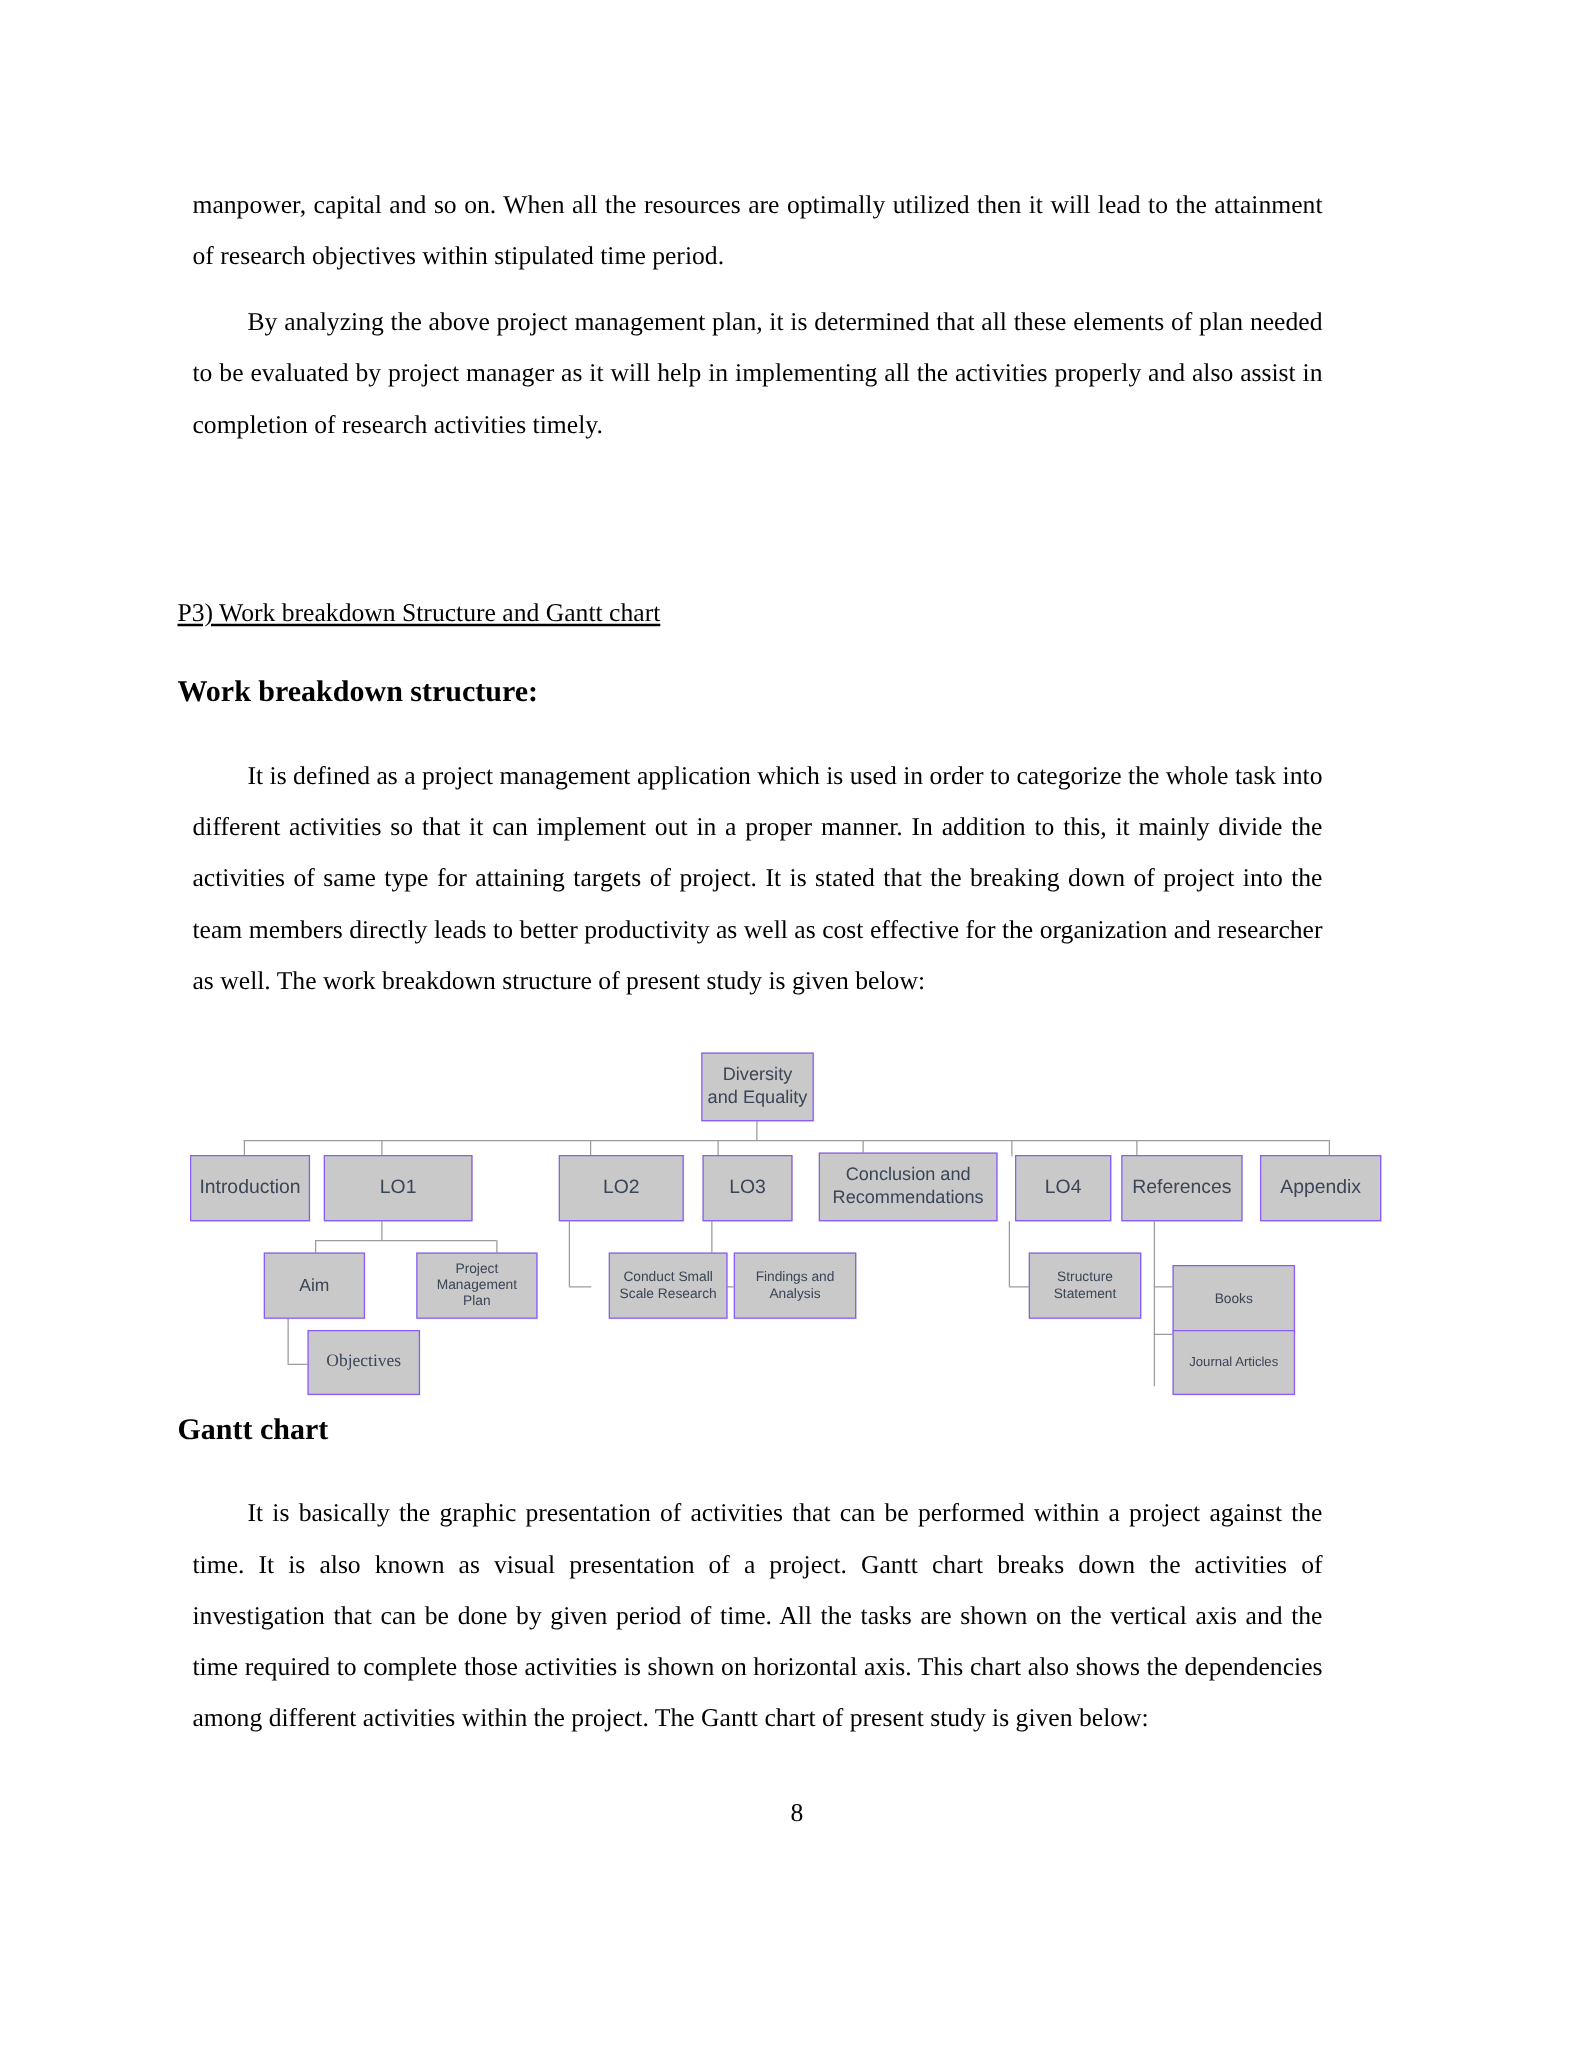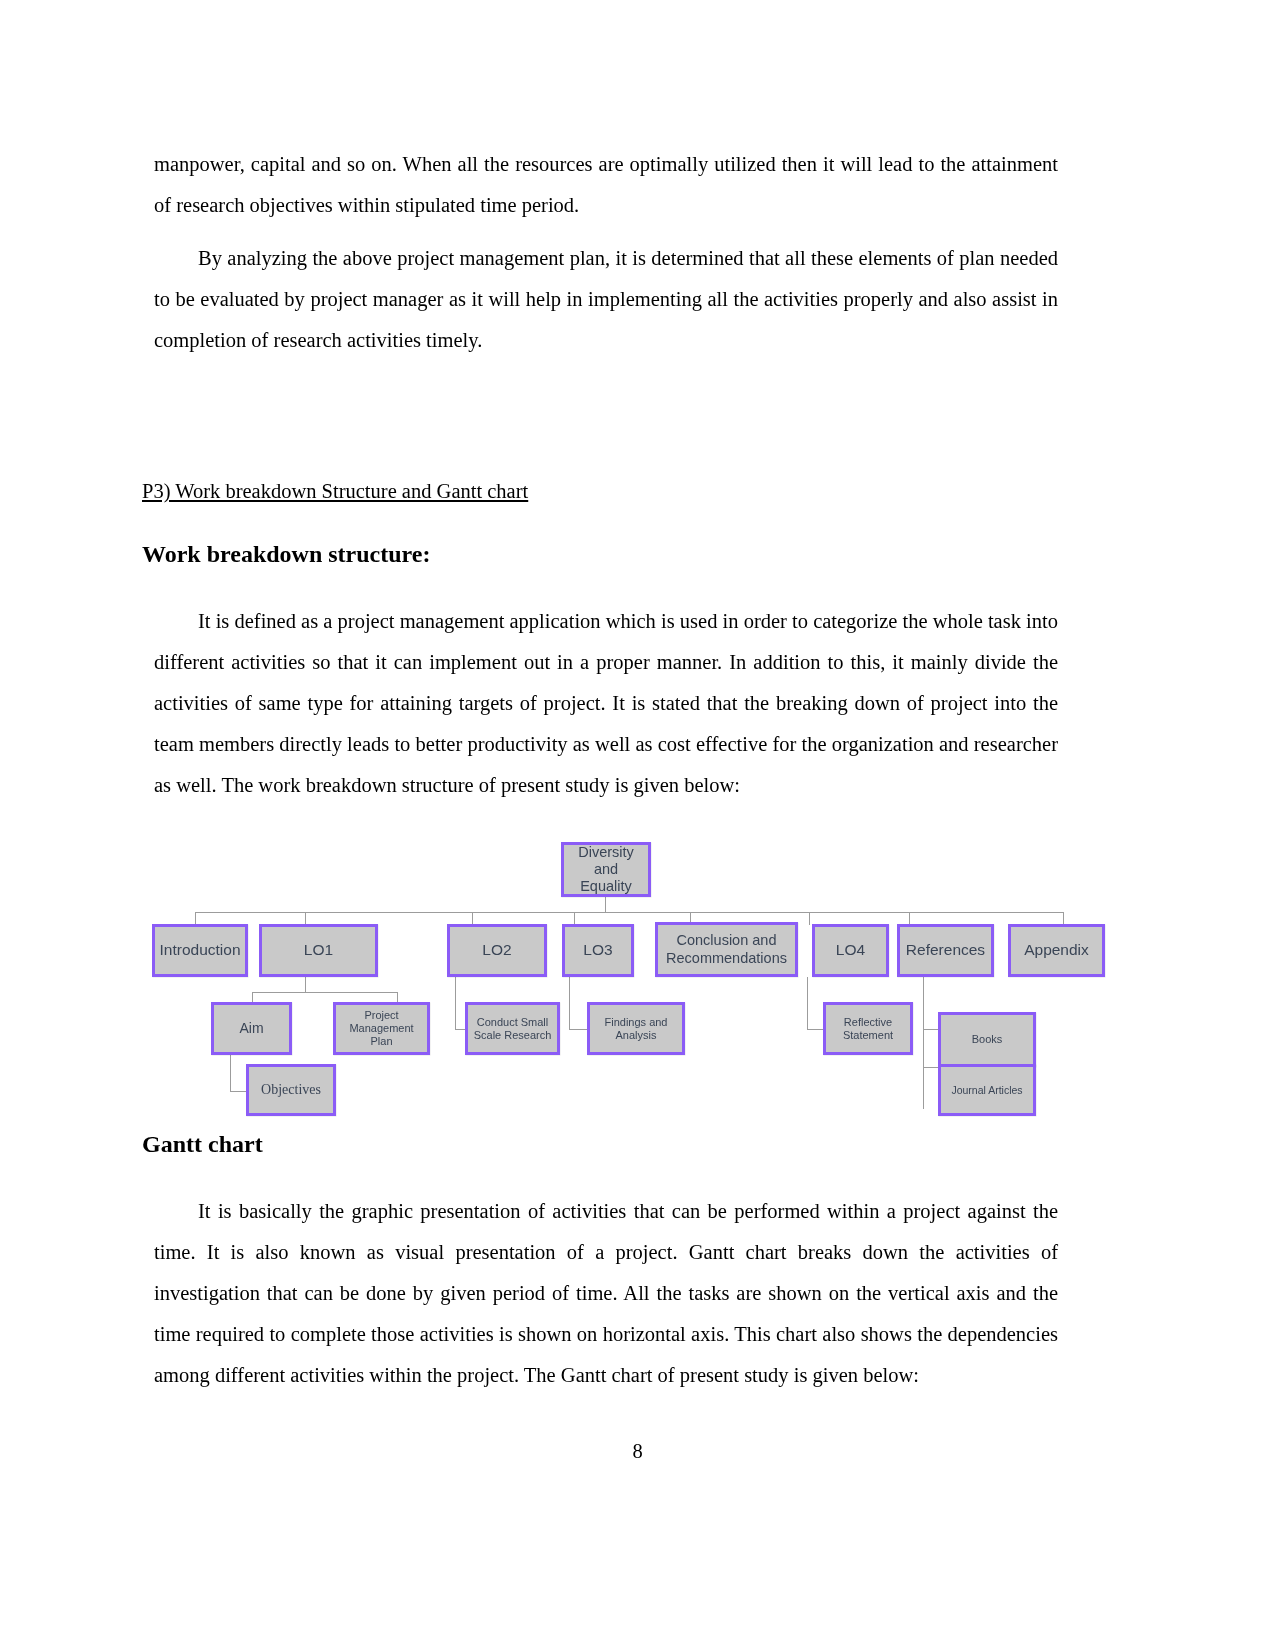--- a/index.html
+++ b/index.html
@@ -55,21 +55,21 @@
     position: relative;
     width: 928px;
     height: 262px;
     margin: 28px 0 0 0;
     font-family: "Liberation Sans", "DejaVu Sans", sans-serif;
   }
   .node {
     position: absolute;
     box-sizing: border-box;
     background: #c9c9c9;
-    border: 3px solid #8b5cf6;
+    border: 1px solid #8b5cf6;
     color: #3a4556;
     display: flex;
     align-items: center;
     justify-content: center;
     text-align: center;
     line-height: 1.18;
     box-shadow: 0.5px 0.5px 0 rgba(0,0,0,0.10);
     padding: 2px 3px;
   }
   .node.lvl0 { font-size: 14.5px; }
@@ -180,28 +180,28 @@
       <div class="node lvl1" style="left:866px; top:90px; width:97px; height:53px;">
         <span>Appendix</span>
       </div>
 
       <div class="node lvl3" style="left:69px; top:168px; width:81px; height:53px;">
         <span>Aim</span>
       </div>
       <div class="node lvl2" style="left:191px; top:168px; width:97px; height:53px;">
         <span>Project Management Plan</span>
       </div>
-      <div class="node lvl2" style="left:323px; top:168px; width:95px; height:53px;">
+      <div class="node lvl2" style="left:345px; top:168px; width:95px; height:53px;">
         <span>Conduct Small Scale Research</span>
       </div>
       <div class="node lvl2" style="left:445px; top:168px; width:98px; height:53px;">
         <span>Findings and Analysis</span>
       </div>
       <div class="node lvl2" style="left:681px; top:168px; width:90px; height:53px;">
-        <span>Reflective Statement</span>
+        <span>Structure Statement</span>
       </div>
       <div class="node lvl2" style="left:796px; top:166px; width:98px; height:55px;margin-top:12px;">
         <span>Books</span>
       </div>
 
       <div class="node lvl3" style="left:104px; top:230px; width:90px; height:52px;font-family:Liberation Serif, serif;">
         <span>Objectives</span>
       </div>
       <div class="node lvl2 small" style="left:796px; top:230px; width:98px; height:52px;">
         <span>Journal Articles</span>

